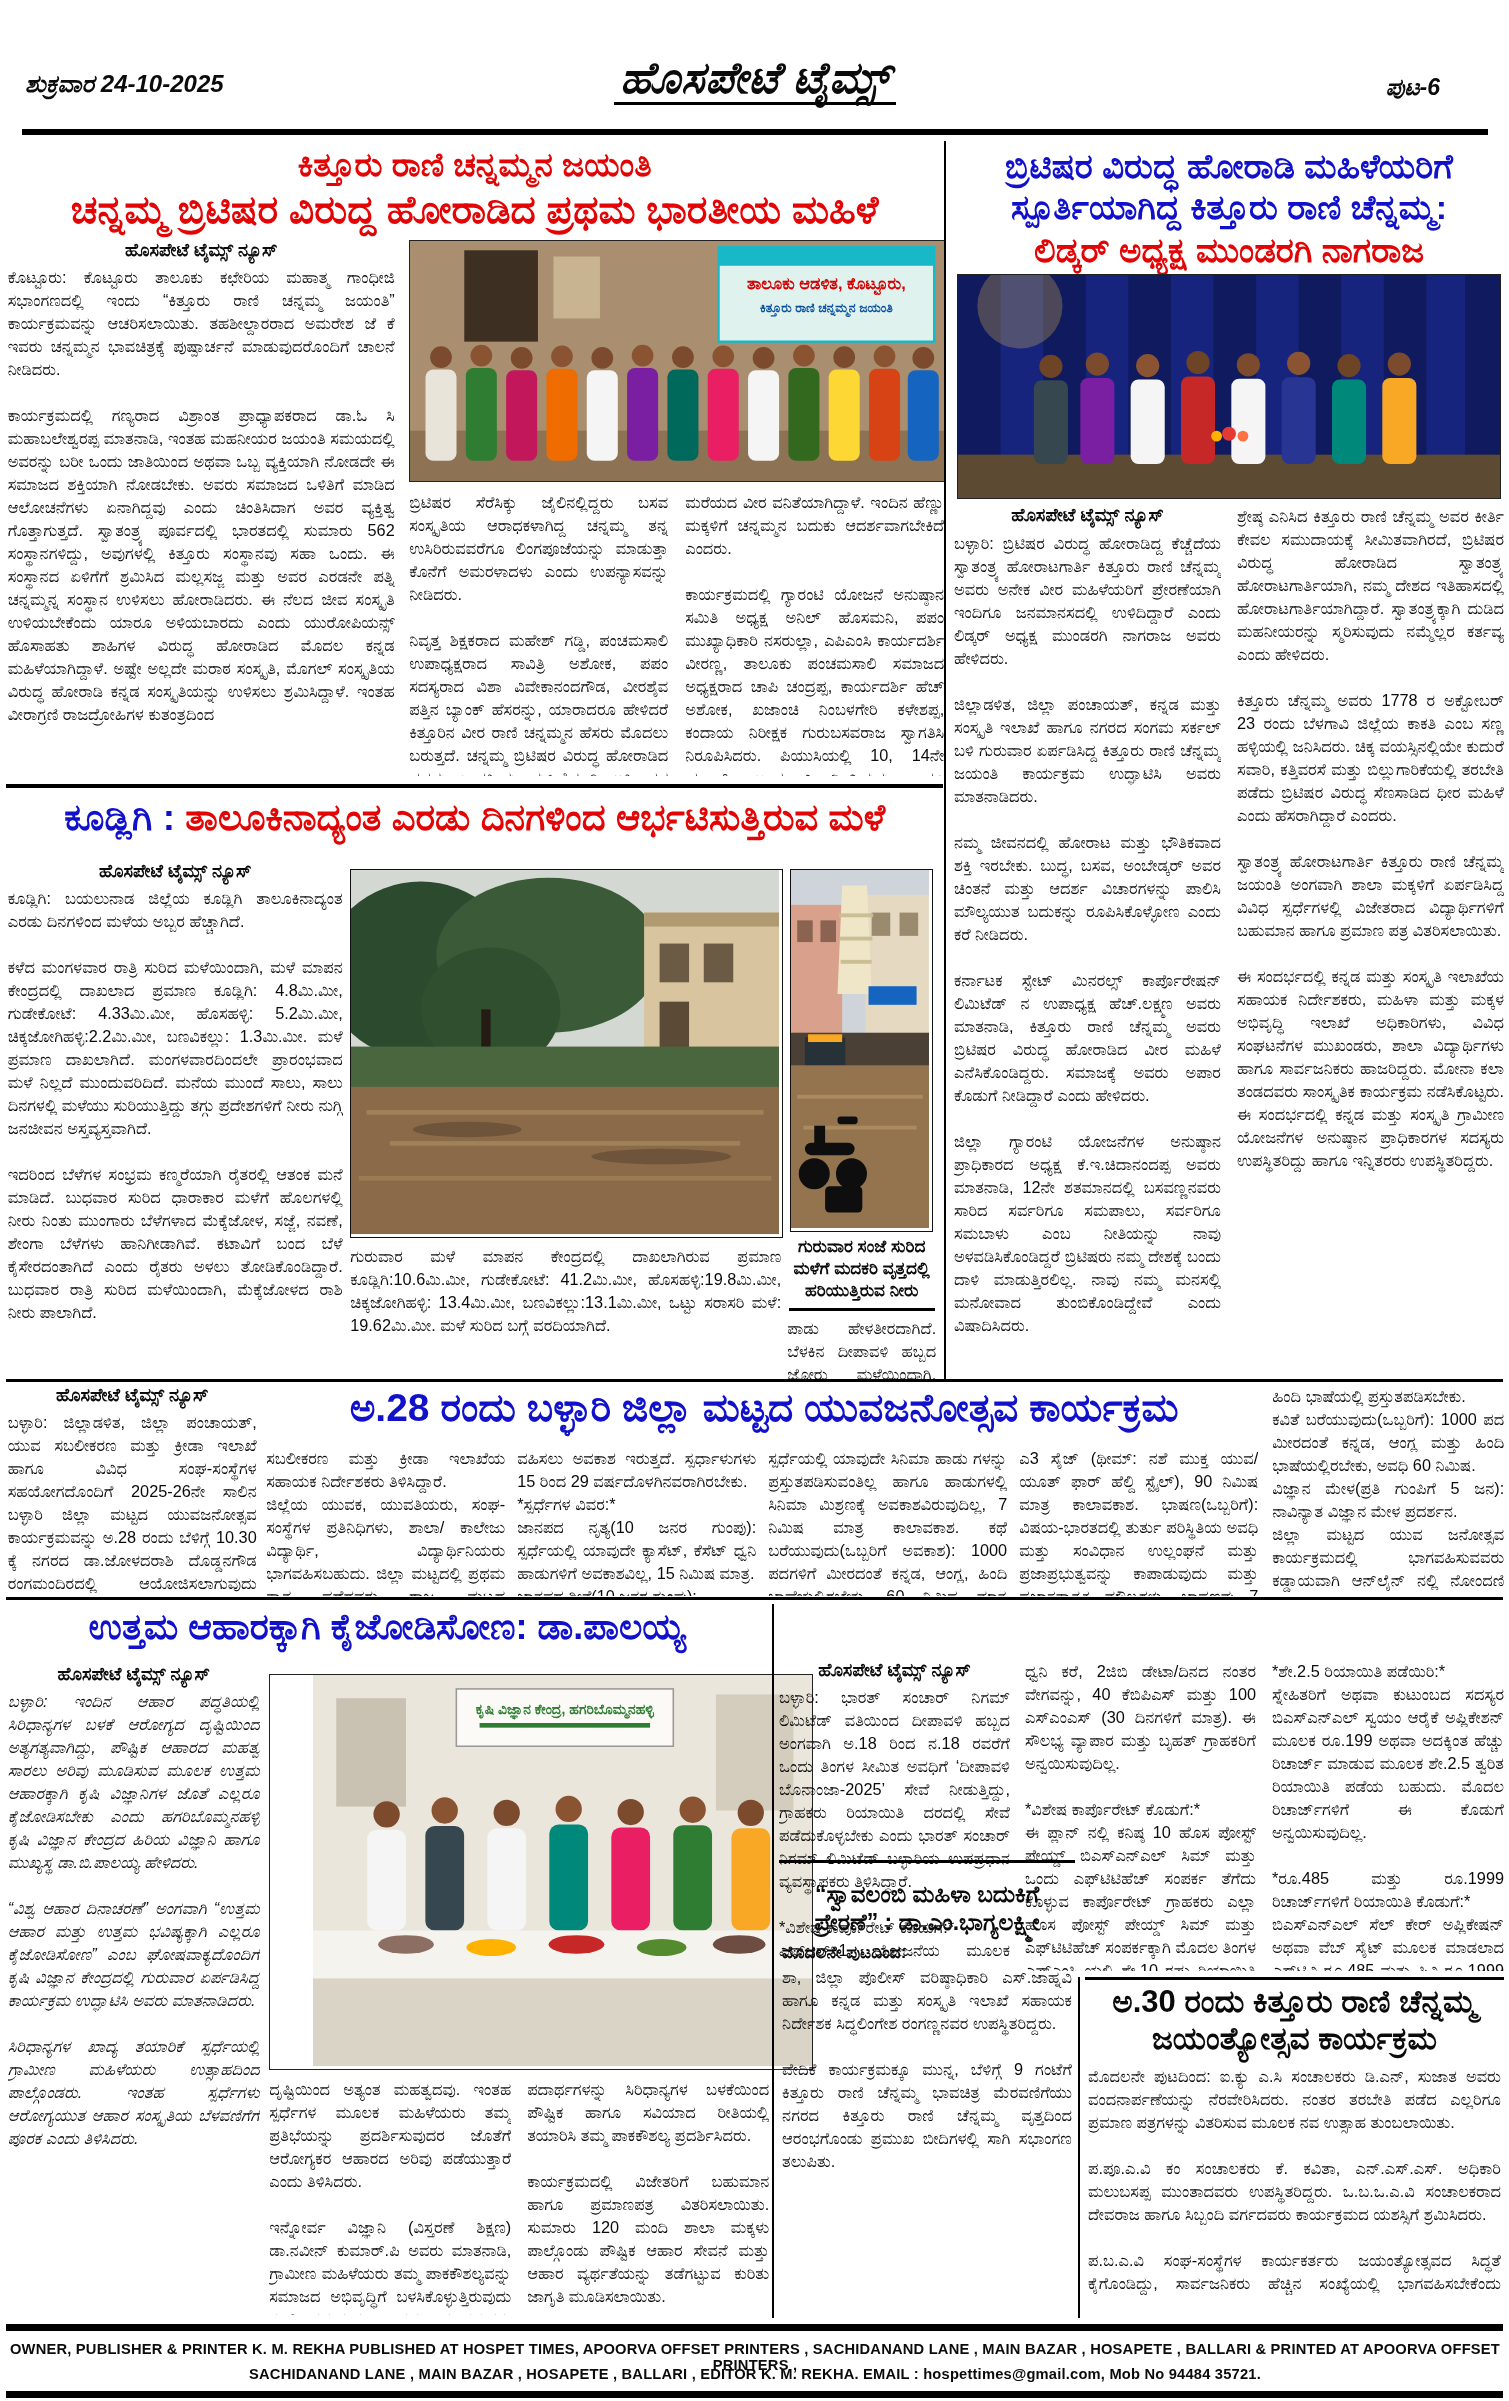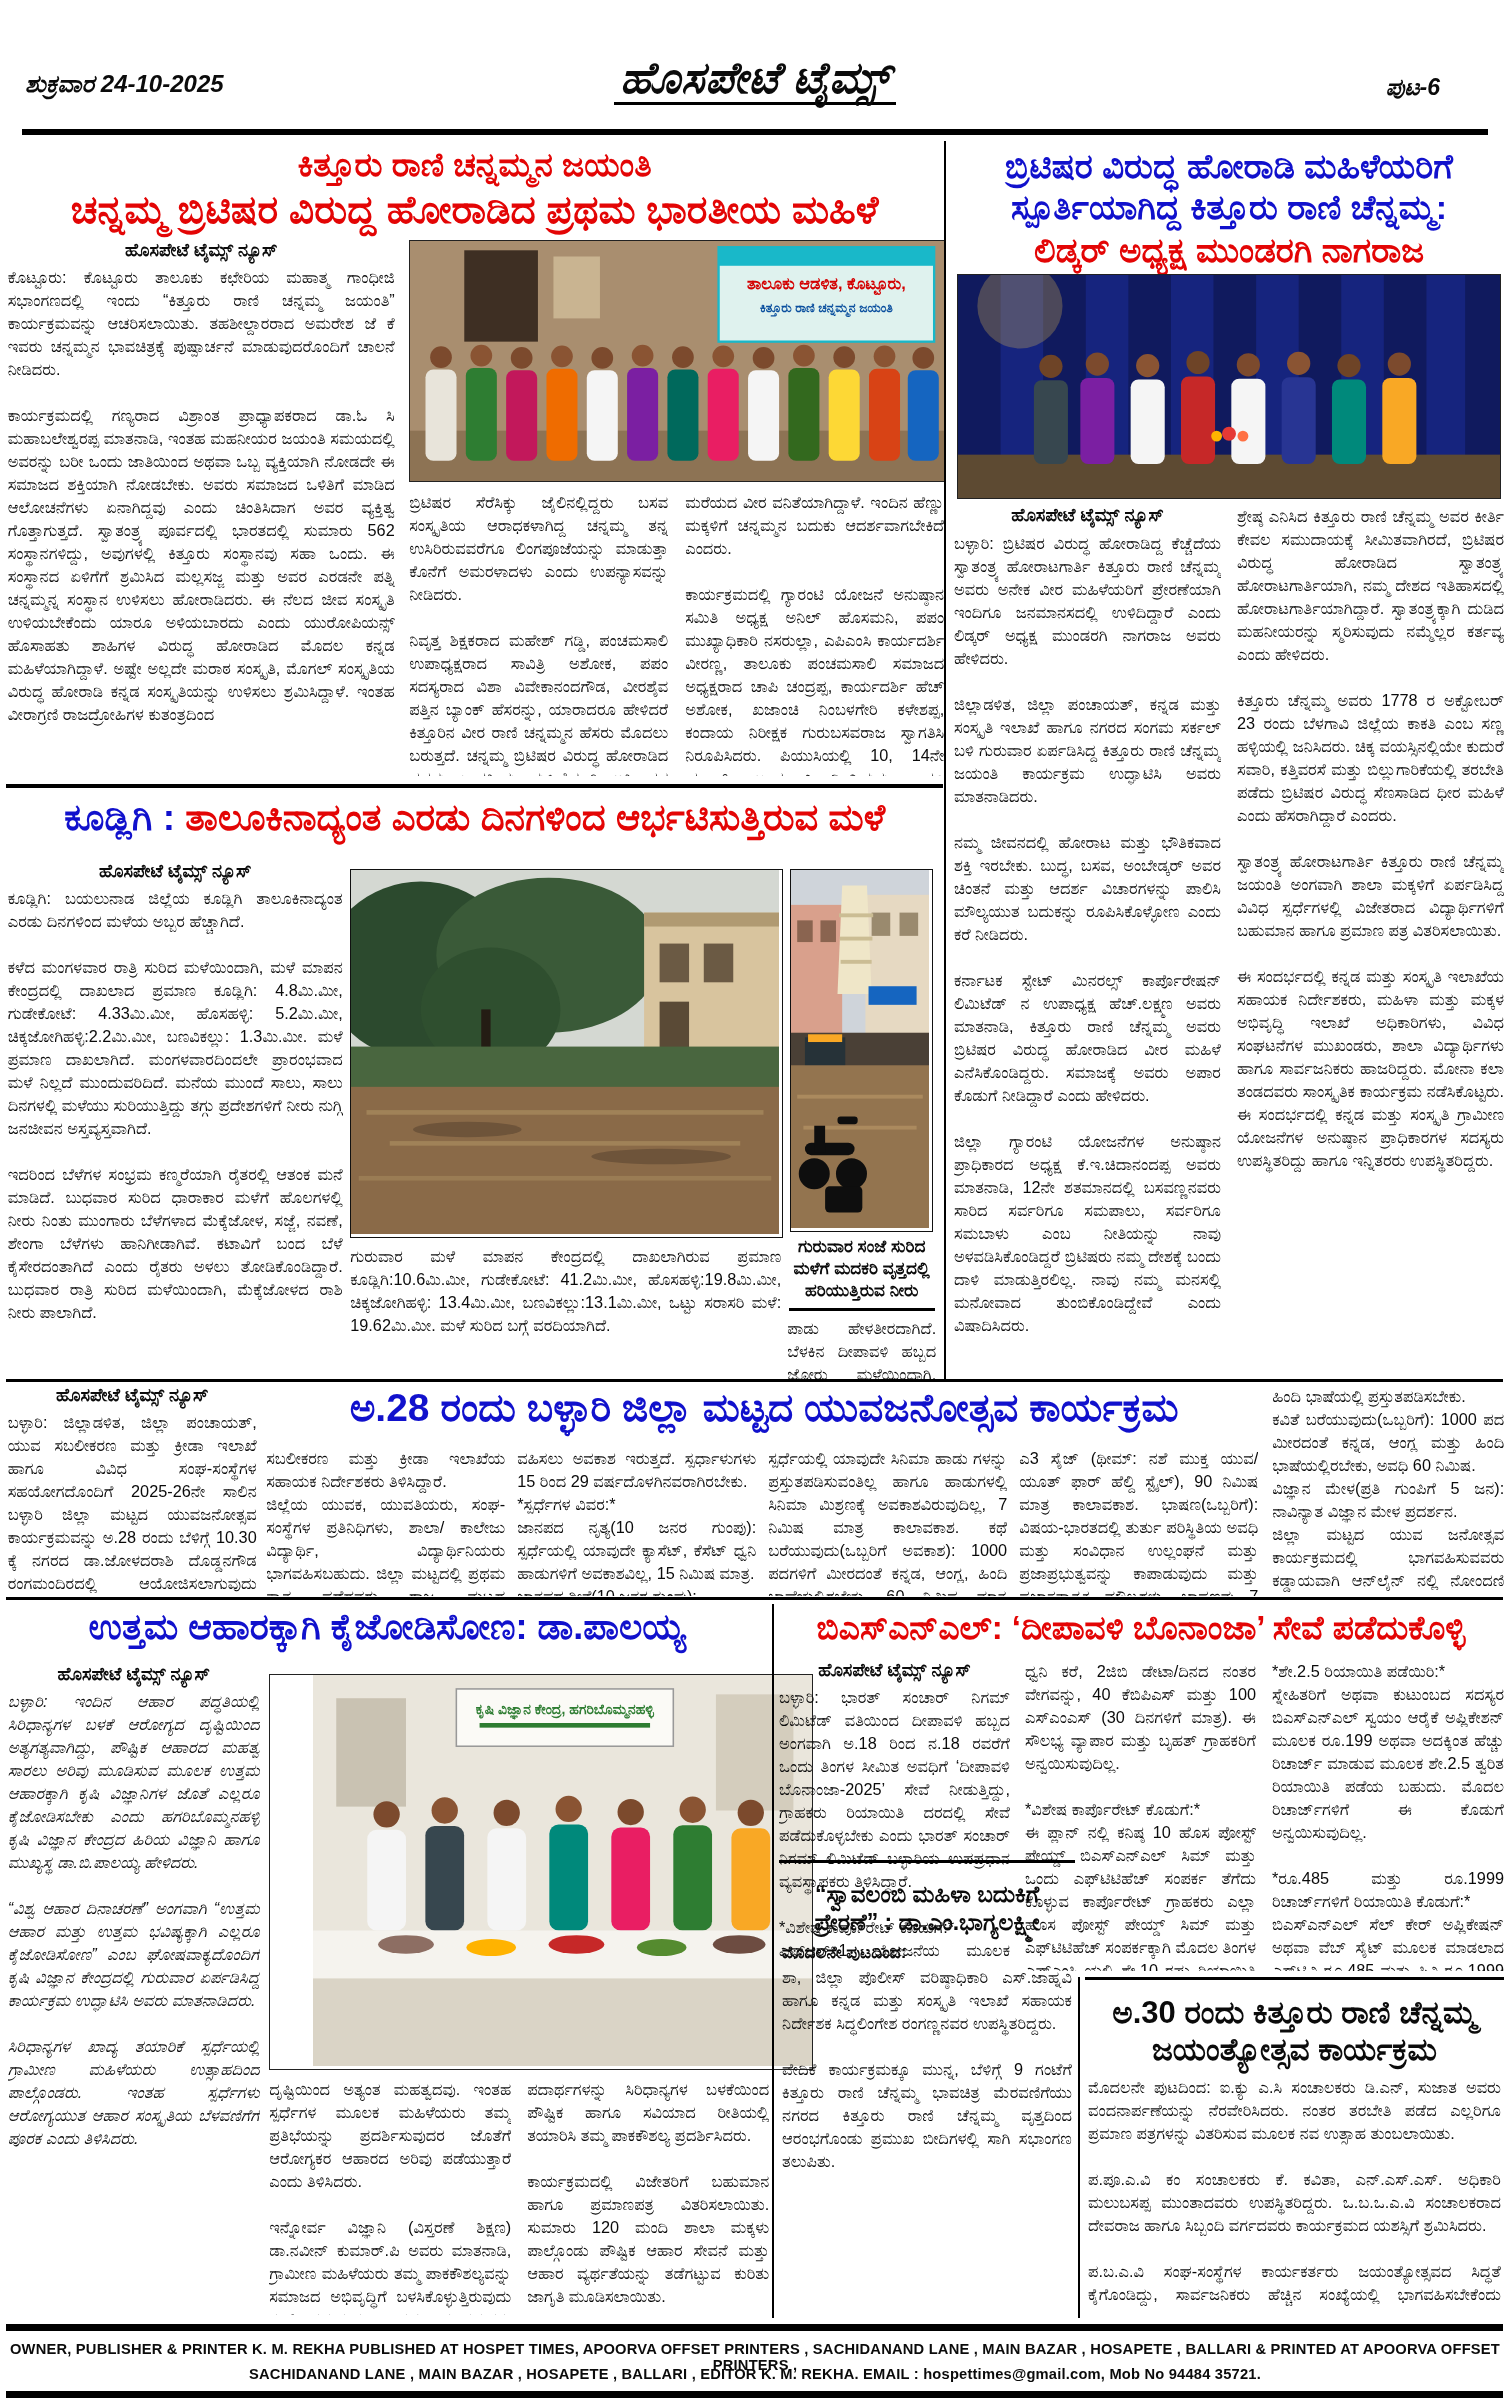--- a/index.html
+++ b/index.html
@@ -381,21 +381,20 @@
 
 ಕಾರ್ಯಕ್ರಮದಲ್ಲಿ ವಿಜೇತರಿಗೆ ಬಹುಮಾನ ಹಾಗೂ ಪ್ರಮಾಣಪತ್ರ ವಿತರಿಸಲಾಯಿತು. ಸುಮಾರು 120 ಮಂದಿ ಶಾಲಾ ಮಕ್ಕಳು ಪಾಲ್ಗೊಂಡು ಪೌಷ್ಟಿಕ ಆಹಾರ ಸೇವನೆ ಮತ್ತು ಆಹಾರ ವ್ಯರ್ಥತೆಯನ್ನು ತಡೆಗಟ್ಟುವ ಕುರಿತು ಜಾಗೃತಿ ಮೂಡಿಸಲಾಯಿತು.
 
 ಈ ಸಂದರ್ಭದಲ್ಲಿ ವಿಜ್ಞಾನ ಕೇಂದ್ರದ ಅಧಿಕಾರಿ-ಸಿಬ್ಬಂದಿ ಹಾಗೂ ಮಹಿಳೆಯರು ಉಪಸ್ಥಿತರಿದ್ದರು.</div>
     </div>
   </section>
 
   <div class="rule" style="left:772px;top:1604px;width:2.3px;height:714px;"></div>
 
   <section class="abs" style="left:779px;top:1604px;width:724px;height:370px;">
-    <h1 class="hl" style="font-size:33px;color:#e30505;line-height:1.1;margin-top:6.2px;">ಬಿಎಸ್‌ಎನ್‌ಎಲ್: ‘ದೀಪಾವಳಿ ಬೊನಾಂಜಾ’ ಸೇವೆ ಪಡೆದುಕೊಳ್ಳಿ</h1>
     <div class="abs" style="left:0;top:56px;width:231px;height:311px;">
       <p class="byline">ಹೊಸಪೇಟೆ ಟೈಮ್ಸ್ ನ್ಯೂಸ್</p>
       <div class="btxt" style="height:280px;">ಬಳ್ಳಾರಿ: ಭಾರತ್ ಸಂಚಾರ್ ನಿಗಮ್ ಲಿಮಿಟೆಡ್ ವತಿಯಿಂದ ದೀಪಾವಳಿ ಹಬ್ಬದ ಅಂಗವಾಗಿ ಅ.18 ರಿಂದ ನ.18 ರವರೆಗೆ ಒಂದು ತಿಂಗಳ ಸೀಮಿತ ಅವಧಿಗೆ ‘ದೀಪಾವಳಿ ಬೊನಾಂಜಾ-2025’ ಸೇವೆ ನೀಡುತ್ತಿದ್ದು, ಗ್ರಾಹಕರು ರಿಯಾಯಿತಿ ದರದಲ್ಲಿ ಸೇವೆ ಪಡೆದುಕೊಳ್ಳಬೇಕು ಎಂದು ಭಾರತ್ ಸಂಚಾರ್ ನಿಗಮ್ ಲಿಮಿಟೆಡ್ ಬಳ್ಳಾರಿಯ ಉಪಪ್ರಧಾನ ವ್ಯವಸ್ಥಾಪಕರು ತಿಳಿಸಿದ್ದಾರೆ.
 
 *ವಿಶೇಷ ಕಾರ್ಪೊರೇಟ್ ಕೊಡುಗೆ:*
 ಎಫ್‌ಆರ್‌ಸಿ1 ಯೋಜನೆಯ ಮೂಲಕ ಗ್ರಾಹಕರು ರೂ.1/- ಗೆ 4ಜಿ ಸೇವೆ ಪಡೆಯ ಬಹುದು. ಈ ಪ್ಲಾನ್ ನಲ್ಲಿ ಅನಿಯಮಿತ</div>
     </div>
     <div class="abs" style="left:246px;top:56px;width:231px;height:311px;">
       <div class="btxt" style="height:311px;">ಧ್ವನಿ ಕರೆ, 2ಜಿಬಿ ಡೇಟಾ/ದಿನದ ನಂತರ ವೇಗವನ್ನು, 40 ಕೆಬಿಪಿಎಸ್ ಮತ್ತು 100 ಎಸ್‌ಎಂಎಸ್ (30 ದಿನಗಳಿಗೆ ಮಾತ್ರ). ಈ ಸೌಲಭ್ಯ ವ್ಯಾಪಾರ ಮತ್ತು ಬೃಹತ್ ಗ್ರಾಹಕರಿಗೆ ಅನ್ವಯಿಸುವುದಿಲ್ಲ.
 
@@ -417,21 +416,21 @@
     <p style="font-size:17px;font-weight:bold;margin:6.2px 3.1px 3.1px 3.1px;">ಮೊದಲನೇ ಪುಟದಿಂದ:</p>
     <div class="btxt" style="height:232px;margin:0 3.1px;">ಶಾ, ಜಿಲ್ಲಾ ಪೊಲೀಸ್ ವರಿಷ್ಠಾಧಿಕಾರಿ ಎಸ್.ಜಾಹ್ನವಿ ಹಾಗೂ ಕನ್ನಡ ಮತ್ತು ಸಂಸ್ಕೃತಿ ಇಲಾಖೆ ಸಹಾಯಕ ನಿರ್ದೇಶಕ ಸಿದ್ಧಲಿಂಗೇಶ ರಂಗಣ್ಣನವರ ಉಪಸ್ಥಿತರಿದ್ದರು.
 
 ವೇದಿಕೆ ಕಾರ್ಯಕ್ರಮಕ್ಕೂ ಮುನ್ನ, ಬೆಳಿಗ್ಗೆ 9 ಗಂಟೆಗೆ ಕಿತ್ತೂರು ರಾಣಿ ಚೆನ್ನಮ್ಮ ಭಾವಚಿತ್ರ ಮೆರವಣಿಗೆಯು ನಗರದ ಕಿತ್ತೂರು ರಾಣಿ ಚೆನ್ನಮ್ಮ ವೃತ್ತದಿಂದ ಆರಂಭಗೊಂಡು ಪ್ರಮುಖ ಬೀದಿಗಳಲ್ಲಿ ಸಾಗಿ ಸಭಾಂಗಣ ತಲುಪಿತು.
 
 ಎ.ಎ.ವಿ.ಎ ಮಹಿಳಾ ಸಂಘಟನೆಗಳ ಸದಸ್ಯರು, ಕಲಾ ತಂಡಗಳು ಮೆರವಣಿಗೆಗೆ ಮೆರುಗು ನೀಡಿದವು. ಮಹಿಳಾ ಕೋಭಿದ ಮುಖಂಡರು ಹಾಗೂ ಕಾರ್ಯಕರ್ತರು ಭಾಗವಹಿಸಿದ್ದರು.</div>
   </section>
 
   <div class="rule" style="left:1078px;top:1977px;width:2.3px;height:341px;"></div>
 
-  <section class="abs" style="left:1085px;top:1977px;width:419px;height:341px;border-top:3.1px solid #000;padding-top:12px;box-sizing:border-box;">
+  <section class="abs" style="left:1085px;top:1977px;width:419px;height:341px;border-top:3.1px solid #000;padding-top:1px;box-sizing:border-box;">
     <h2 class="hl" style="font-size:31px;line-height:1.2;margin:1.5px 7.7px;">ಅ.30 ರಂದು ಕಿತ್ತೂರು ರಾಣಿ ಚೆನ್ನಮ್ಮ ಜಯಂತ್ಯೋತ್ಸವ ಕಾರ್ಯಕ್ರಮ</h2>
     <div class="btxt" style="height:232px;margin:7.7px 3.1px 0 3.1px;">ಮೊದಲನೇ ಪುಟದಿಂದ: ಐ.ಕ್ಯು ಎ.ಸಿ ಸಂಚಾಲಕರು ಡಿ.ಎನ್, ಸುಜಾತ ಅವರು ವಂದನಾರ್ಪಣೆಯನ್ನು ನೆರವೇರಿಸಿದರು. ನಂತರ ತರಬೇತಿ ಪಡೆದ ಎಲ್ಲರಿಗೂ ಪ್ರಮಾಣ ಪತ್ರಗಳನ್ನು ವಿತರಿಸುವ ಮೂಲಕ ನವ ಉತ್ಸಾಹ ತುಂಬಲಾಯಿತು.
 
 ಪ.ಪೂ.ಎ.ವಿ ಕಂ ಸಂಚಾಲಕರು ಕೆ. ಕವಿತಾ, ಎನ್.ಎಸ್.ಎಸ್. ಅಧಿಕಾರಿ ಮಲುಬಸಪ್ಪ ಮುಂತಾದವರು ಉಪಸ್ಥಿತರಿದ್ದರು. ಒ.ಬ.ಒ.ಎ.ವಿ ಸಂಚಾಲಕರಾದ ದೇವರಾಜ ಹಾಗೂ ಸಿಬ್ಬಂದಿ ವರ್ಗದವರು ಕಾರ್ಯಕ್ರಮದ ಯಶಸ್ಸಿಗೆ ಶ್ರಮಿಸಿದರು.
 
 ಪ.ಬ.ಎ.ವಿ ಸಂಘ-ಸಂಸ್ಥೆಗಳ ಕಾರ್ಯಕರ್ತರು ಜಯಂತ್ಯೋತ್ಸವದ ಸಿದ್ಧತೆ ಕೈಗೊಂಡಿದ್ದು, ಸಾರ್ವಜನಿಕರು ಹೆಚ್ಚಿನ ಸಂಖ್ಯೆಯಲ್ಲಿ ಭಾಗವಹಿಸಬೇಕೆಂದು ಕೋರಿದ್ದಾರೆ. ಕೆ. ಕೆ. ಸಂಚಾಲಕ ಕಾರ್ಯಕ್ರಮದ ಪ್ರಾರ್ಥನೆ ಮಾಡಿದರು.</div>
   </section>
 
   <footer>
     <div class="rule" style="left:6.2px;top:2324px;width:1497px;height:7px;"></div>

